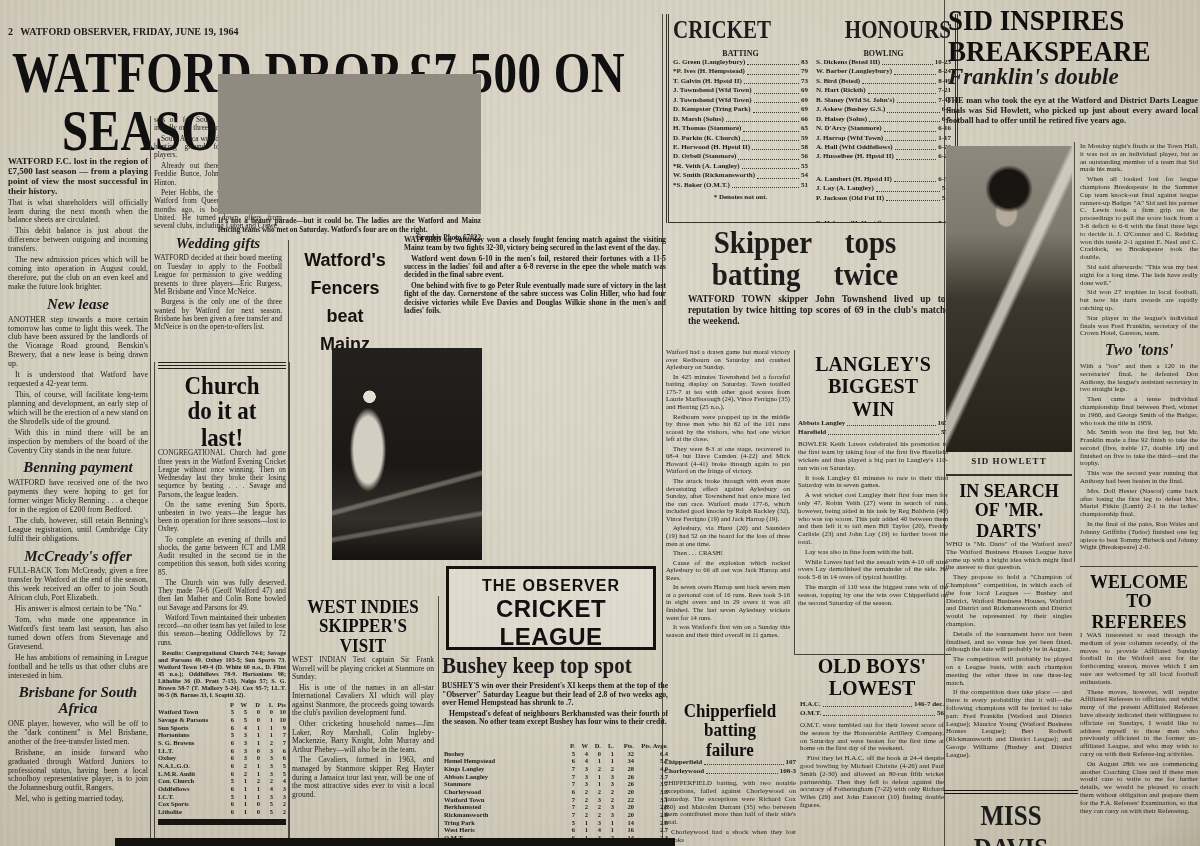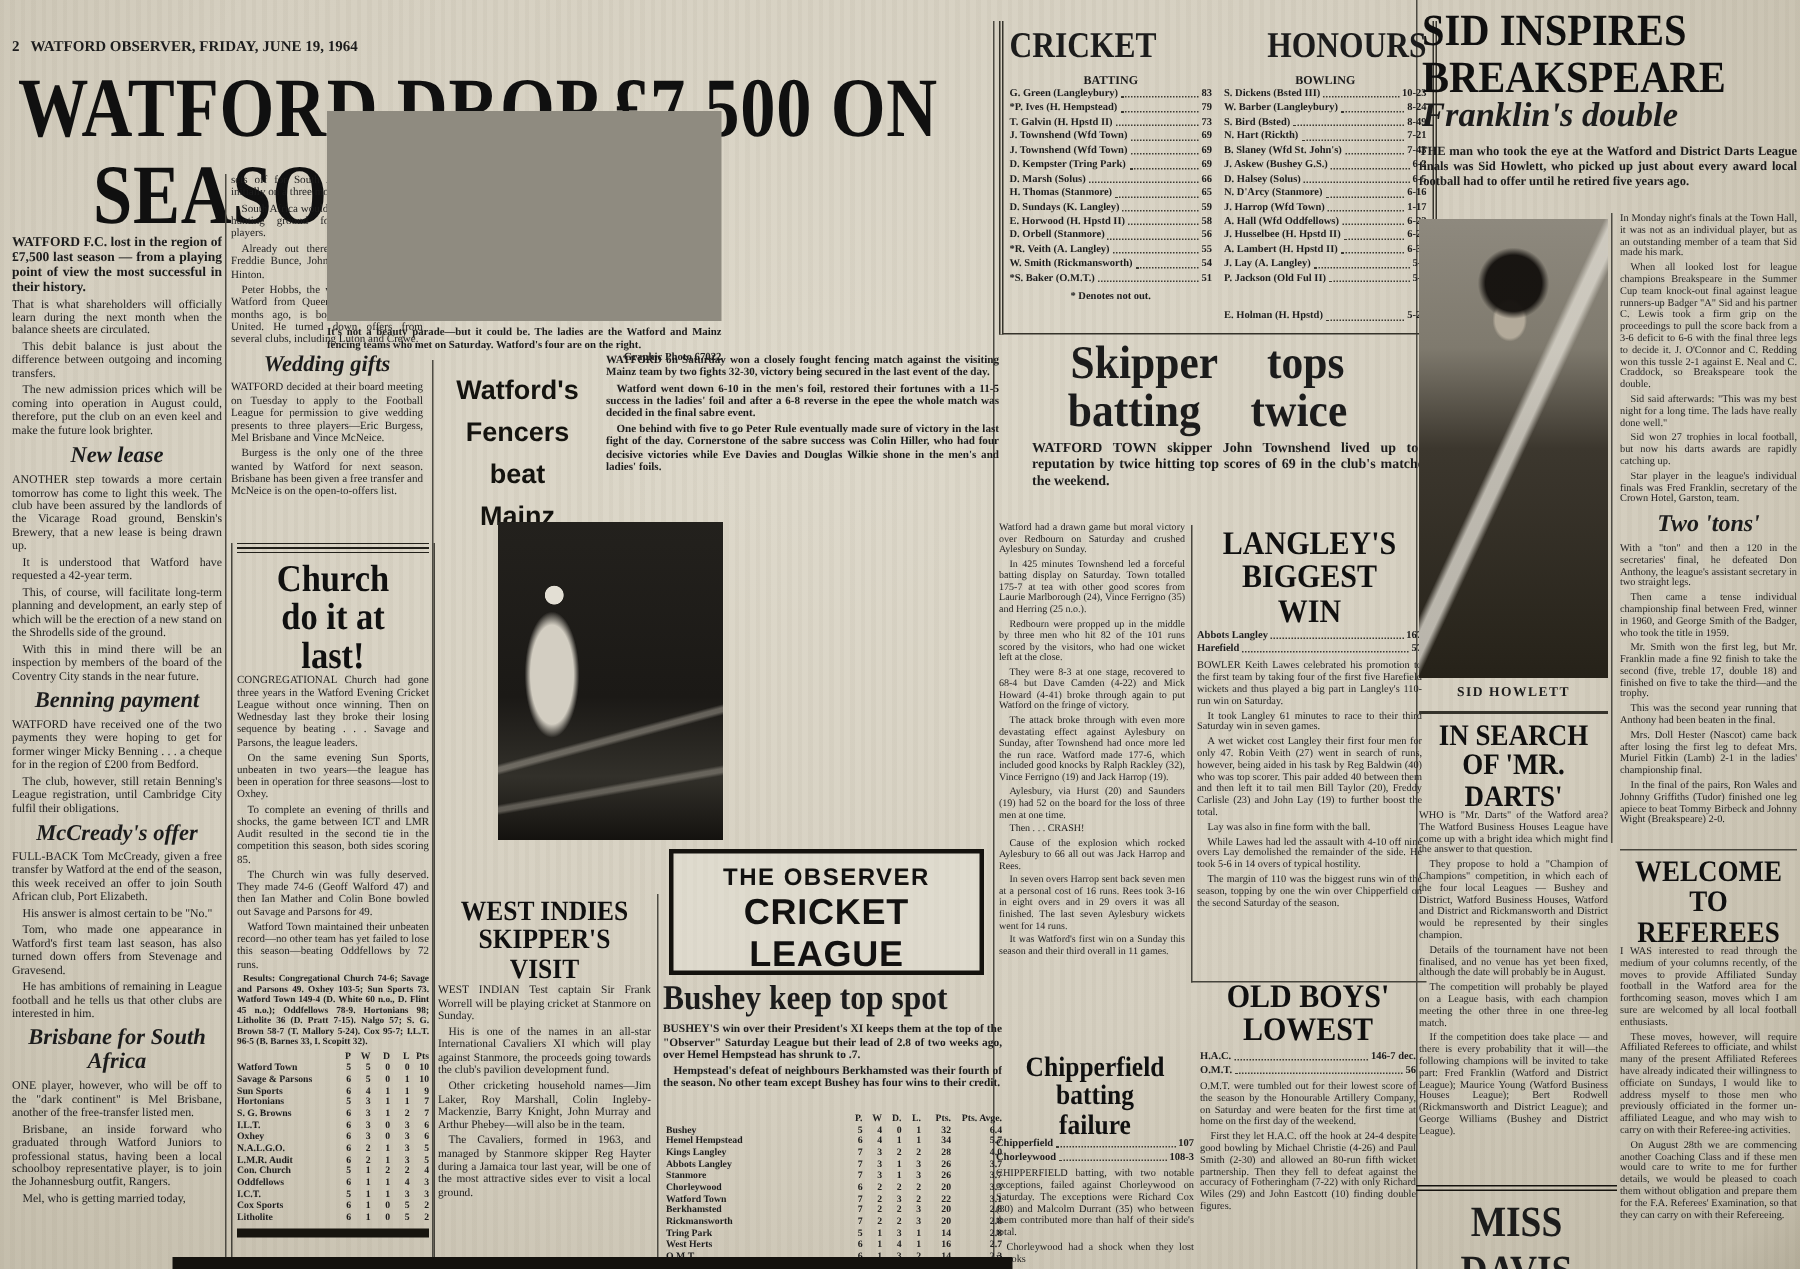--- a/index.html
+++ b/index.html
@@ -529,21 +529,21 @@
               <span>66</span>
             </div>
 
             <div class="stat-row">
               <span style="white-space:nowrap;">H. Thomas (Stanmore)</span>
               <span class="leader"></span>
               <span>65</span>
             </div>
 
             <div class="stat-row">
-              <span style="white-space:nowrap;">D. Sundays (K. Langley)</span>
+              <span style="white-space:nowrap;">D. Parkin (K. Church)</span>
               <span class="leader"></span>
               <span>59</span>
             </div>
 
             <div class="stat-row">
               <span style="white-space:nowrap;">E. Horwood (H. Hpstd II)</span>
               <span class="leader"></span>
               <span>58</span>
             </div>
 
@@ -637,21 +637,21 @@
               <span>6-22</span>
             </div>
 
             <div class="stat-row">
               <span style="white-space:nowrap;">J. Husselbee (H. Hpstd II)</span>
               <span class="leader"></span>
               <span>6-27</span>
             </div>
 
             <div class="stat-row">
-              <span style="white-space:nowrap;">A. Lambert (H. Hpstd II)</span>
+              <span style="white-space:nowrap;margin-top:13px;">A. Lambert (H. Hpstd II)</span>
               <span class="leader"></span>
               <span>6-31</span>
             </div>
 
             <div class="stat-row">
               <span style="white-space:nowrap;">J. Lay (A. Langley)</span>
               <span class="leader"></span>
               <span>5-6</span>
             </div>
 

